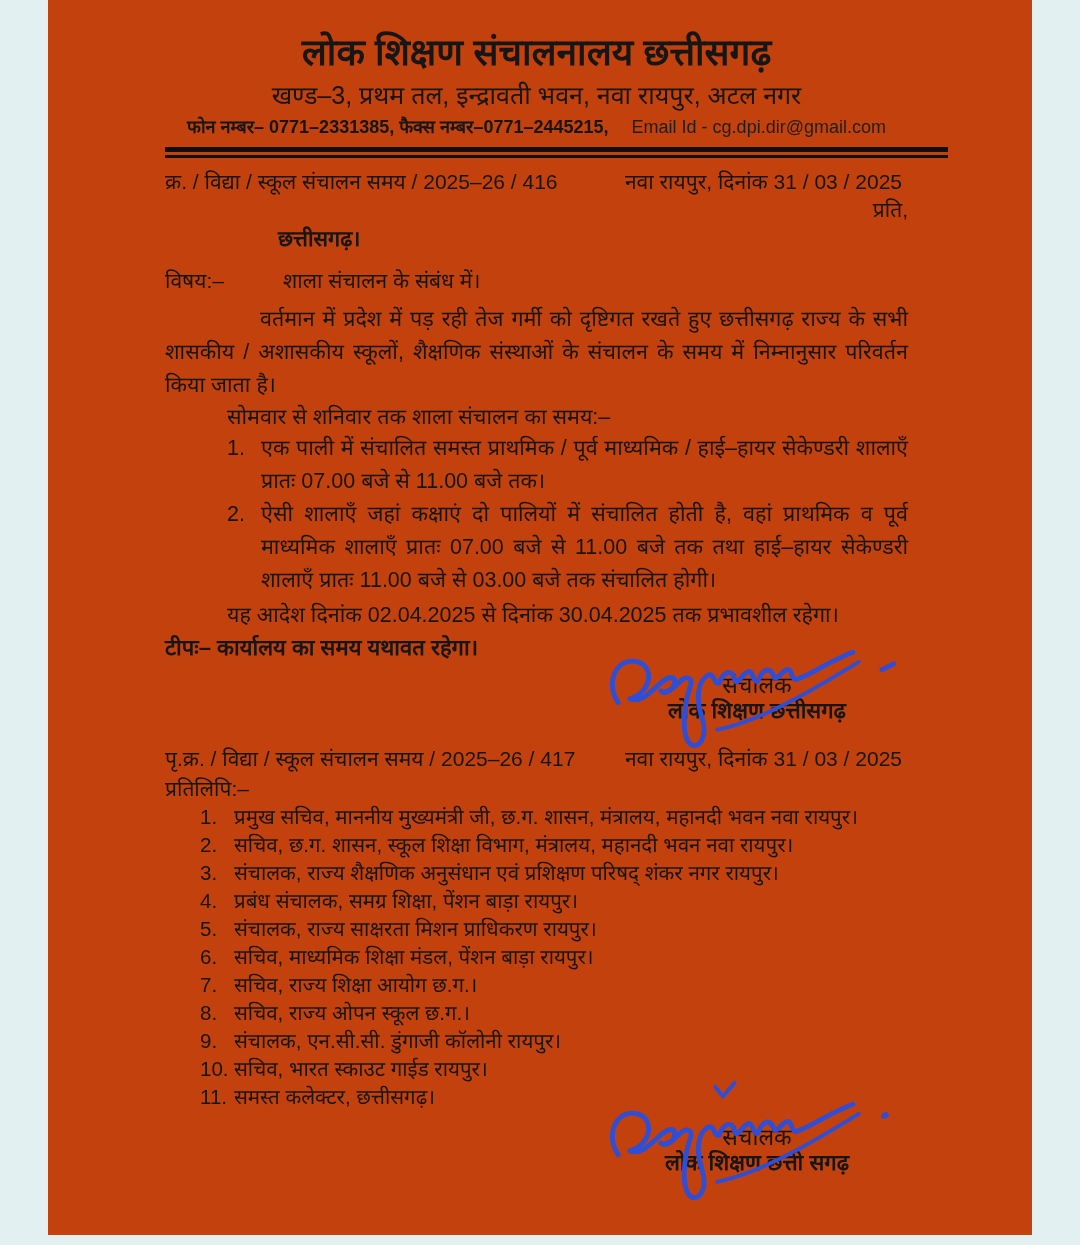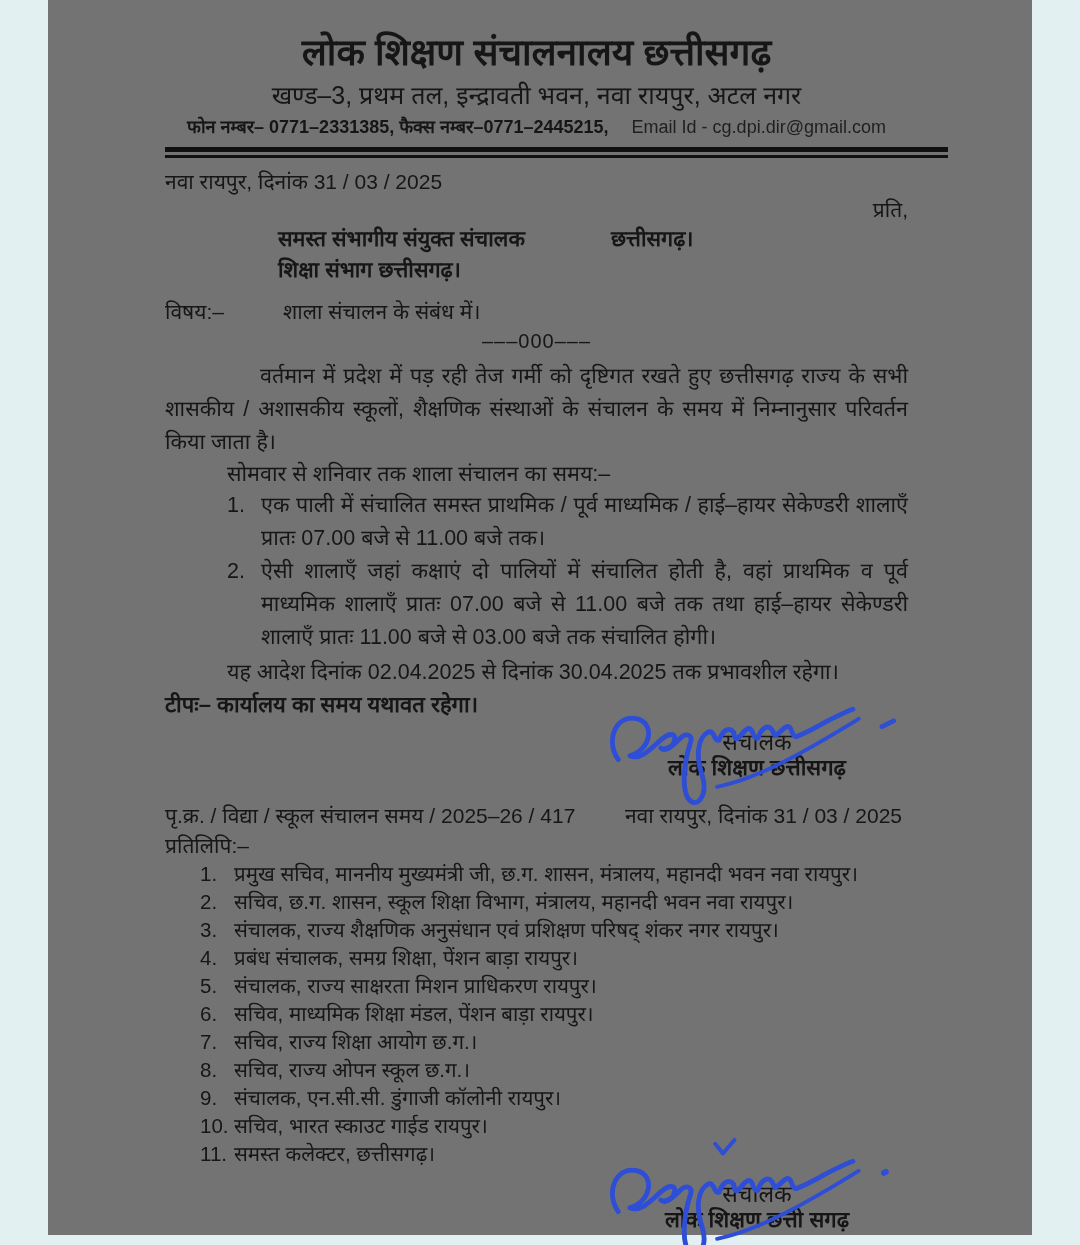--- a/index.html
+++ b/index.html
@@ -4,21 +4,21 @@
 <style>
   html,body{margin:0;padding:0;}
   body{
     width:1080px;height:1245px;position:relative;overflow:hidden;
     background:#e3f0f1;
     font-family:"Liberation Sans","DejaVu Sans",sans-serif;
     color:#161616;
   }
   .paper{
     position:absolute;left:48px;top:0;width:984px;height:1235px;
-    background:#737373;box-sizing:border-box;
+    background:#c2410c;box-sizing:border-box;
     padding:30px 124px 0 117px;
   }
   .lh-title{font-size:37px;font-weight:bold;text-align:center;line-height:46px;letter-spacing:0px;}
   .lh-address{font-size:25px;font-weight:normal;text-align:center;line-height:34px;margin-top:2px;}
   .lh-phone{font-size:18px;text-align:center;line-height:25px;margin-top:3px;}
   .lh-phone .b{font-weight:bold;}
   .lh-phone .e{font-weight:normal;color:#1f1f1f;margin-left:18px;}
   .rule{margin:7px -40px 0 0;height:3px;border-top:5px solid #101010;border-bottom:3px solid #101010;}
   .ref-row{display:flex;justify-content:space-between;margin-top:10px;font-size:21px;line-height:28px;}
   .ref-row .right{padding-right:6px;}
@@ -52,41 +52,37 @@
 
   <div class="lh-title">लोक शिक्षण संचालनालय छत्तीसगढ़</div>
   <div class="lh-address">खण्ड–3, प्रथम तल, इन्द्रावती भवन, नवा रायपुर, अटल नगर</div>
   <div class="lh-phone">
     <span class="b">फोन नम्बर– 0771–2331385, फैक्स नम्बर–0771–2445215,</span>
     <span class="e">Email Id - cg.dpi.dir@gmail.com</span>
   </div>
   <div class="rule"></div>
 
   <div class="ref-row">
+    <span class="left">क्र. / विद्या / स्कूल संचालन समय / 2025–26 / 416</span>
     <span class="right">नवा रायपुर, दिनांक  31 / 03 / 2025</span>
   </div>
 
   <div class="to-label">प्रति,</div>
 
   <div class="addressees">
-    <div class="addr-col1">
-      <div>समस्त संभागीय संयुक्त संचालक</div>
-      <div>शिक्षा संभाग छत्तीसगढ़।</div>
-    </div>
     <div class="addr-col2">
       <div>छत्तीसगढ़।</div>
     </div>
   </div>
 
   <div class="subject-row">
     <span class="subject-label">विषय:–</span>
     <span class="subject-text">शाला संचालन के संबंध में।</span>
   </div>
 
-  <div class="ooo">–––000–––</div>
 
   <p class="body-para">वर्तमान में प्रदेश में पड़ रही तेज गर्मी को दृष्टिगत रखते हुए छत्तीसगढ़ राज्य के सभी शासकीय / अशासकीय स्कूलों, शैक्षणिक संस्थाओं के संचालन के समय में निम्नानुसार परिवर्तन किया जाता है।</p>
 
   <div class="sched-head">सोमवार से शनिवार तक शाला संचालन का समय:–</div>
 
   <div class="num-item">
     <span class="num">1.</span>
     <span class="txt">एक पाली में संचालित समस्त प्राथमिक / पूर्व माध्यमिक / हाई–हायर सेकेण्डरी शालाएँ प्रातः 07.00 बजे से 11.00 बजे तक।</span>
   </div>
   <div class="num-item">

